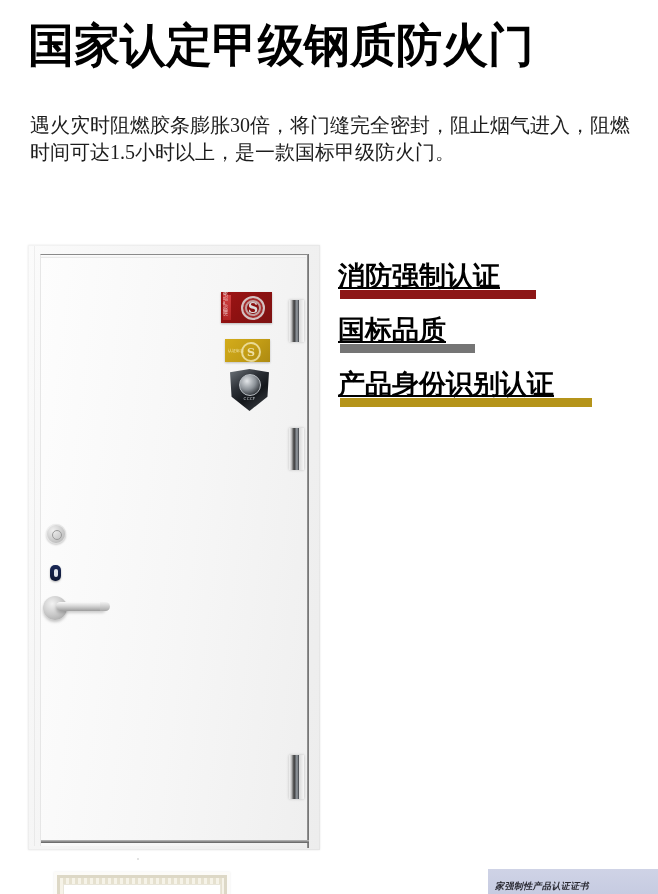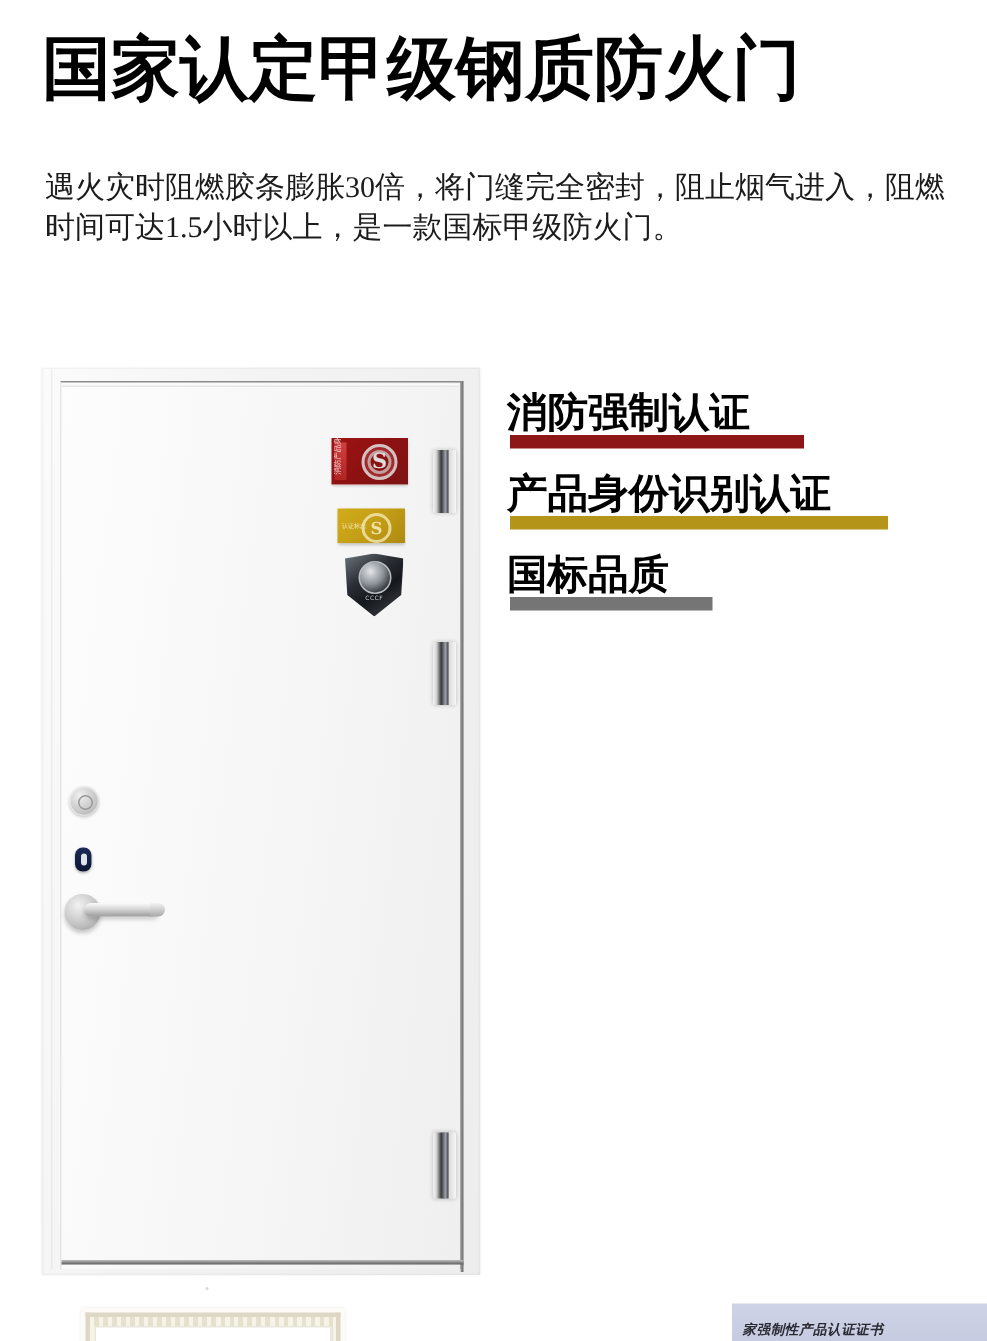--- a/index.html
+++ b/index.html
@@ -49,20 +49,21 @@
   .features {
     position: absolute;
     left: 338px;
     top: 256px;
     width: 306px;
   }
   .feature-row {
     position: relative;
     margin-bottom: 10px;
     height: 44px;
+    text-decoration: underline;
   }
   .feature-bar {
     position: absolute;
     left: 2px;
     bottom: 1px;
     height: 9px;
     border-radius: 0;
   }
   .feature-label {
     position: relative;
@@ -470,26 +471,26 @@
     <div class="handle-rose"></div>
     <div class="handle-lever"></div>
   </div>
 
   <div class="features">
     <div class="feature-row">
       <div class="feature-bar" style="background:#8d1616; width:196px;"></div>
       <div class="feature-label">消防强制认证</div>
     </div>
     <div class="feature-row">
+      <div class="feature-bar" style="background:#757575; width:135px;"></div>
+      <div class="feature-label">国标品质</div>
+    </div>
+    <div class="feature-row">
       <div class="feature-bar" style="background:#b5941a; width:252px;"></div>
       <div class="feature-label">产品身份识别认证</div>
-    </div>
-    <div class="feature-row">
-      <div class="feature-bar" style="background:#757575; width:135px;"></div>
-      <div class="feature-label">国标品质</div>
     </div>
   </div>
 
   <div class="faint-dot"></div>
 
   <div class="cert-doc">
     <div class="cert-doc-border"></div>
     <div class="cert-doc-inner"></div>
   </div>
 

